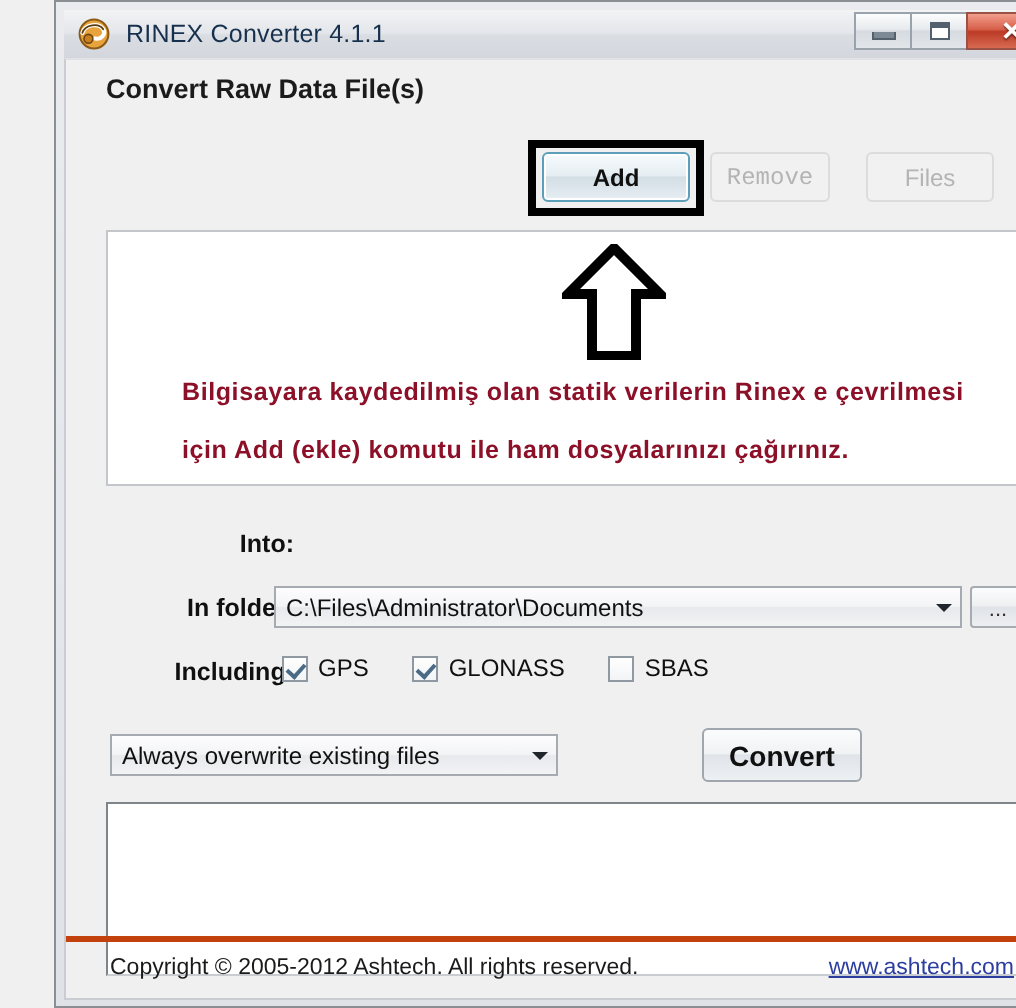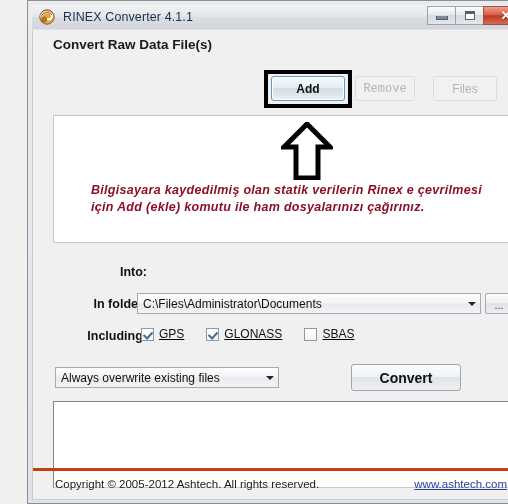--- a/index.html
+++ b/index.html
@@ -189,23 +189,22 @@
     height: 58px;
     pointer-events: none;
   }
   .annot-text {
     position: absolute;
     left: 58px;
     top: 152px;
     width: 400px;
     font-size: 12.5px;
     font-weight: bold;
-    font-style: italic;
     color: #8c1028;
-    line-height: 17px;
+    line-height: 29px;
     letter-spacing: 0.3px;
   }
 
   
   .row-label {
     position: absolute;
     font-size: 12.5px;
     font-weight: bold;
     color: #101010;
     white-space: nowrap;
@@ -264,21 +263,20 @@
   }
 
   
   #lbl-including { left: 26px; top: 299px; width: 88px; }
   .chk-group {
     position: absolute;
     left: 108px;
     top: 297px;
     display: flex;
     align-items: flex-start;
-    text-decoration: underline;
   }
   .chk-item {
     display: flex;
     align-items: center;
     margin-right: 22px;
   }
   .chkbox {
     width: 13px; height: 13px;
     box-sizing: border-box;
     border: 1px solid #9099a2;
@@ -300,21 +298,21 @@
     font-size: 12px;
     color: #101010;
     white-space: nowrap;
   }
 
   
   #combo-overwrite { left: 22px; top: 337px; width: 224px; }
   #btn-convert {
     position: absolute;
     left: 318px; top: 334px;
-    width: 110px; height: 27px;
+    width: 80px; height: 27px;
     box-sizing: border-box;
     border: 1px solid #9fa6ad;
     border-radius: 3px;
     background: linear-gradient(180deg,#fbfcfd 0%,#f0f2f4 47%,#e0e4e8 50%,#edf0f3 100%);
     font-family: "Liberation Sans", sans-serif;
     font-size: 14px;
     font-weight: bold;
     color: #101010;
     display: flex;
     align-items: center;

